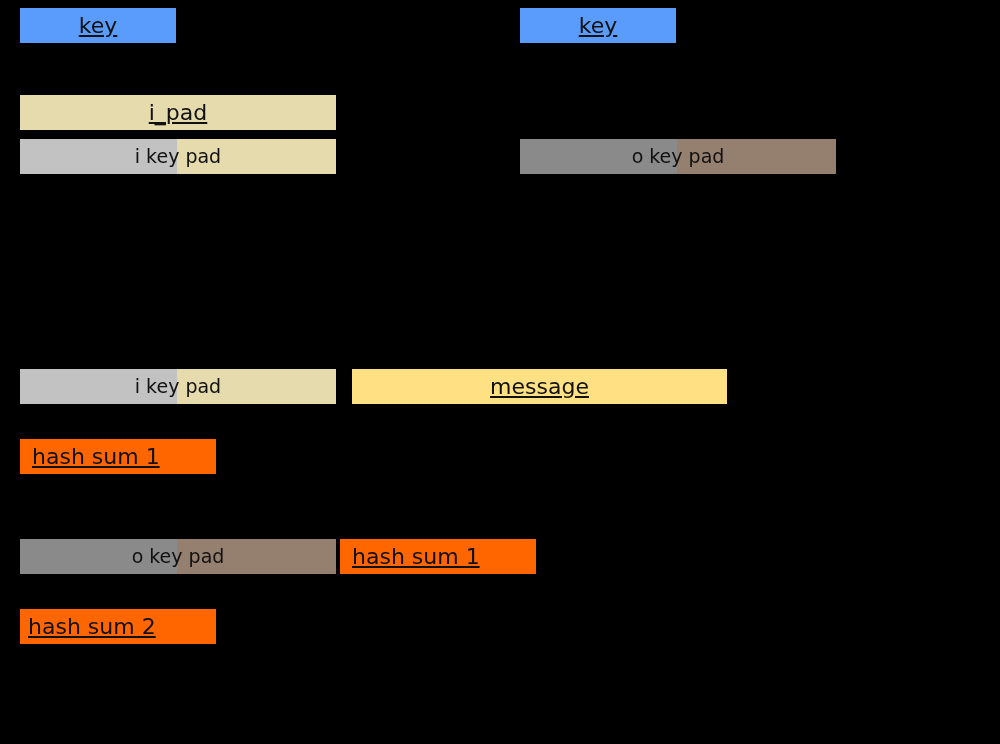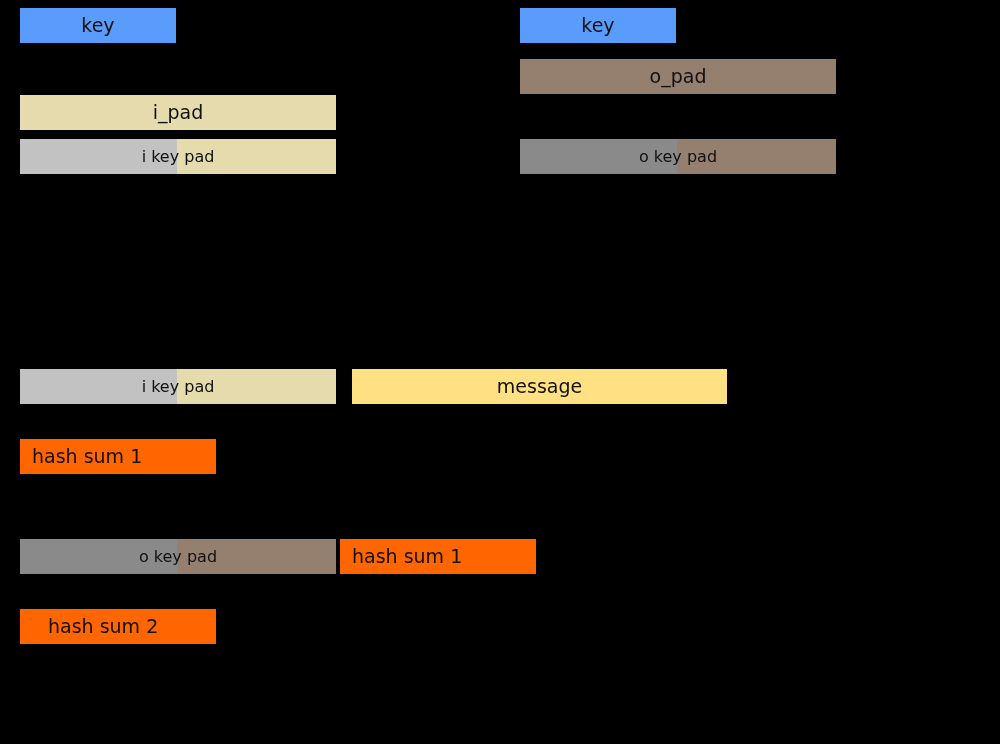--- a/index.html
+++ b/index.html
@@ -18,24 +18,25 @@
     background: #000000;
     overflow: hidden;
   }
   .bar {
     position: absolute;
     box-sizing: border-box;
     display: flex;
     align-items: center;
     justify-content: center;
     color: #111111;
-    font-size: 19px;
+    font-size: 22px;
     line-height: 1;
     white-space: nowrap;
     user-select: none;
+    text-decoration: underline;
   }
   
   .composite {
     position: absolute;
     display: block;
   }
   .composite .seg {
     position: absolute;
     top: 0;
     bottom: 0;
@@ -43,21 +44,21 @@
   .composite .seg-label {
     position: absolute;
     left: 0;
     right: 0;
     top: 0;
     bottom: 0;
     display: flex;
     align-items: center;
     justify-content: center;
     color: #111111;
-    font-size: 16px;
+    font-size: 19px;
     line-height: 1;
     white-space: nowrap;
     user-select: none;
   }
 </style>
 </head>
 <body>
 
 <div id="canvas">
 
@@ -72,23 +73,20 @@
   <div class="composite" style="left:20px; top:139px; width:316px; height:35px;">
     <div class="seg" style="left:0px; width:157px; background:#c2c2c2;"></div>
     <div class="seg" style="left:157px; right:0px; background:#e5dbac;"></div>
     <div class="seg-label">i key pad</div>
   </div>
 
   <div class="bar" style="left:520px; top:8px; width:156px; height:35px; background:#5a9cfb;">
     <span>key</span>
   </div>
 
-  <div class="bar" style="left:520px; top:59px; width:316px; height:35px; background:#957f6f;">
-    <span>o_pad</span>
-  </div>
 
   <div class="composite" style="left:520px; top:139px; width:316px; height:35px;">
     <div class="seg" style="left:0px; width:157px; background:#8a8a8a;"></div>
     <div class="seg" style="left:157px; right:0px; background:#957f6f;"></div>
     <div class="seg-label">o key pad</div>
   </div>
 
   <div class="composite" style="left:20px; top:369px; width:316px; height:35px;">
     <div class="seg" style="left:0px; width:157px; background:#c2c2c2;"></div>
     <div class="seg" style="left:157px; right:0px; background:#e5dbac;"></div>
@@ -106,17 +104,17 @@
   <div class="composite" style="left:20px; top:539px; width:316px; height:35px;">
     <div class="seg" style="left:0px; width:157px; background:#8a8a8a;"></div>
     <div class="seg" style="left:157px; right:0px; background:#957f6f;"></div>
     <div class="seg-label">o key pad</div>
   </div>
 
   <div class="bar" style="left:340px; top:539px; width:196px; height:35px; background:#ff6600; justify-content:flex-start; padding-left:12px;">
     <span>hash sum 1</span>
   </div>
 
-  <div class="bar" style="left:20px; top:609px; width:196px; height:35px; background:#ff6600; justify-content:flex-start; padding-left:28px;">
+  <div class="bar" style="left:20px; top:609px; width:196px; height:35px; background:#ff6600; justify-content:flex-start; padding-left:8px;">
     <span>hash sum 2</span>
   </div>
 
 </div>
 
 </body></html>

